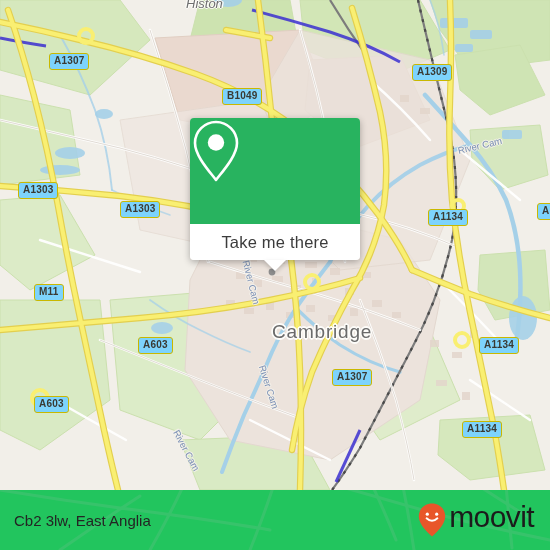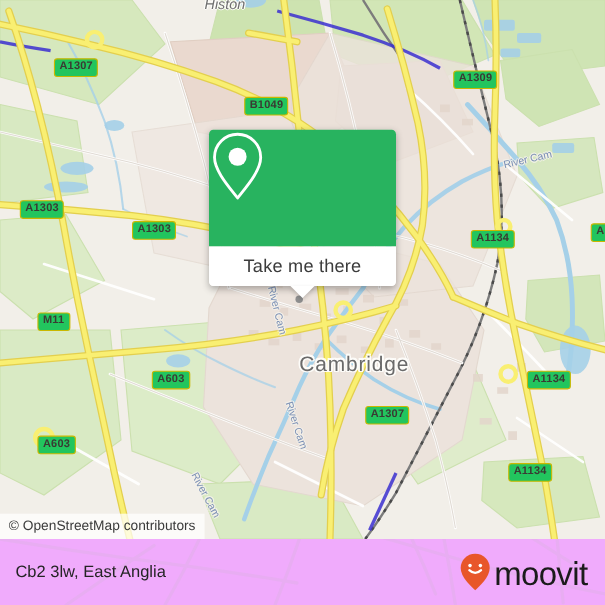--- a/index.html
+++ b/index.html
@@ -7,21 +7,21 @@
        font-family:"Liberation Sans","DejaVu Sans",sans-serif;}
 
   #app{position:relative;width:550px;height:550px;overflow:hidden;background:#fff;}
 
   
   #map{position:absolute;left:0;top:0;width:550px;height:490px;overflow:hidden;
        background:#f2efe9;}
   #map svg{position:absolute;left:0;top:0;}
 
   
-  .shield{position:absolute;background:#22c55e;border:1.5px solid #c9b800;
+  .shield{position:absolute;background:#7dd3fc;border:1.5px solid #c9b800;
           border-radius:3px;color:#3a3a33;font-size:10px;font-weight:bold;
           line-height:12px;padding:1px 4px 2px 4px;letter-spacing:.2px;
           white-space:nowrap;box-sizing:border-box;text-align:right;}
 
   
   .place-major{position:absolute;color:#6a6a6a;font-size:19px;letter-spacing:.8px;
                white-space:nowrap;text-shadow:
                  -1.6px 0 #fdfcf9,1.6px 0 #fdfcf9,0 -1.6px #fdfcf9,0 1.6px #fdfcf9,
                  -1.2px -1.2px #fdfcf9,1.2px -1.2px #fdfcf9,-1.2px 1.2px #fdfcf9,1.2px 1.2px #fdfcf9;}
   .place-minor{position:absolute;color:#6f6f6f;font-size:13px;font-style:italic;
@@ -44,27 +44,27 @@
                 border-right:11px solid transparent;border-top:11px solid #fff;
                 filter:drop-shadow(0 2px 2px rgba(0,0,0,.18));}
 
   
   #osm-attr{position:absolute;left:0;bottom:0;background:rgba(255,255,255,.72);
             color:#3b3b3b;font-size:12.5px;line-height:20px;padding:1px 8px 2px 8px;
             white-space:nowrap;}
 
   
   #footer{position:absolute;left:0;top:490px;width:550px;height:60px;
-          background:#f0abfc;overflow:hidden;text-decoration:underline;}
+          background:#22c55e;overflow:hidden;text-decoration:underline;}
   #footer-wm{position:absolute;left:0;top:-430px;width:550px;height:490px;
              opacity:.14;pointer-events:none;}
   #footer-addr{position:absolute;left:14px;top:50%;transform:translateY(-50%);
                font-size:15px;color:#242424;white-space:nowrap;}
   #brand{position:absolute;right:16px;top:50%;transform:translateY(-50%);
-         display:flex;align-items:flex-end;gap:2px;}
+         display:flex;align-items:flex-start;gap:2px;}
   #brand-name{font-size:30px;color:#1b1b1b;letter-spacing:-.6px;line-height:30px;}
 </style>
 </head>
 <body>
 
 <div id="app">
 
   <div id="map">
     <svg id="map-svg" width="550" height="490" viewBox="0 0 550 490">
       <defs>
@@ -288,21 +288,20 @@
                    C32 54 47 38 47 25 C47 13.4 37.6 4 26 4 Z" fill="none" stroke="#ffffff" stroke-width="2.6" stroke-linejoin="round"></path>
           <circle cx="26" cy="24.5" r="8.2" fill="#ffffff"></circle>
         </svg>
       </div>
       <div id="callout-bottom">
         <span id="callout-label">Take me there</span>
       </div>
       <div id="callout-tail"></div>
     </div>
 
-    <div id="osm-attr">© OpenStreetMap contributors</div>
   </div>
 
   <div id="footer">
     <svg id="footer-wm" width="550" height="490" viewBox="0 0 550 490">
       <g fill="none" stroke="#b9b9b9" stroke-width="3" stroke-linecap="round">
         <path d="M0 430 Q60 440 120 448 Q200 458 270 470"></path>
         <path d="M150 490 Q170 455 186 420"></path>
         <path d="M250 490 Q266 450 278 412"></path>
         <path d="M300 415 Q370 435 440 455 Q500 470 550 480"></path>
         <path d="M360 400 Q380 440 396 480"></path>

